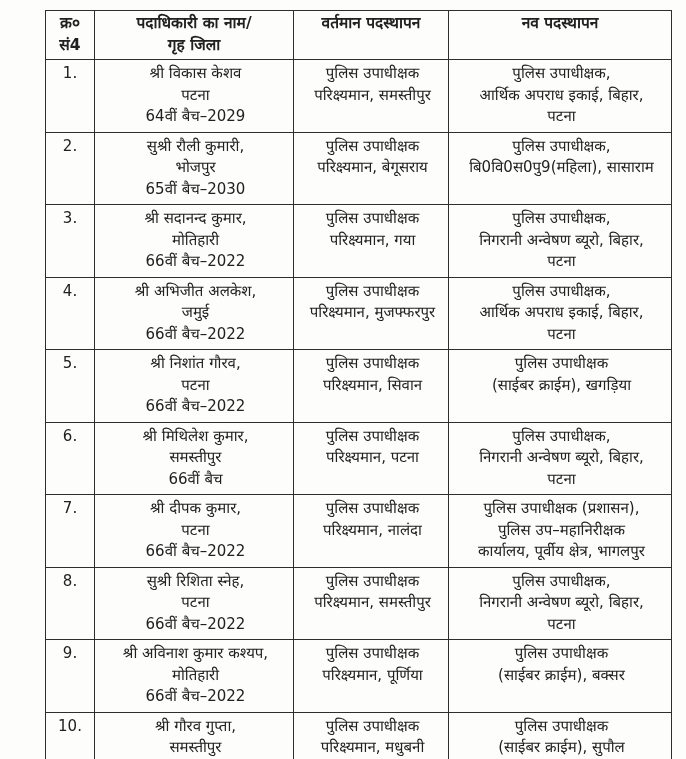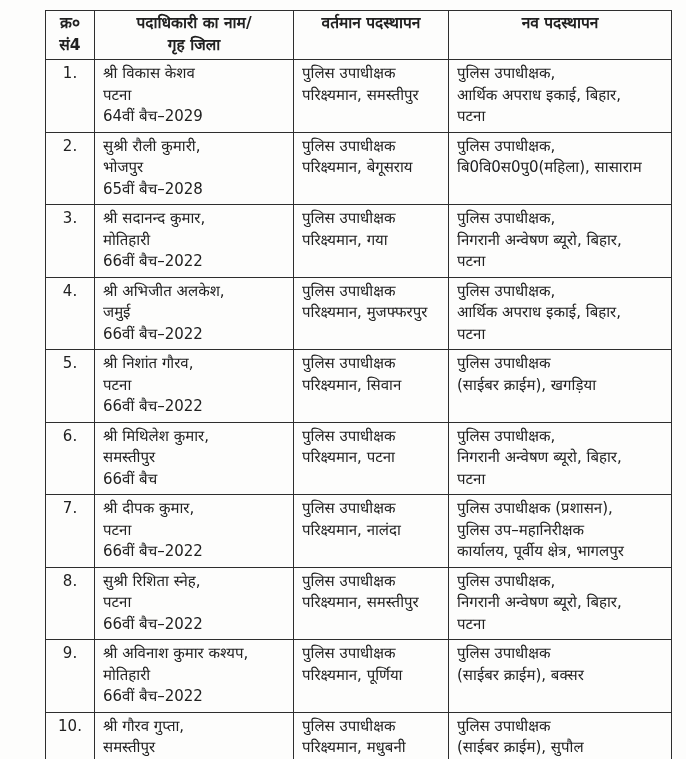--- a/index.html
+++ b/index.html
@@ -28,20 +28,21 @@
     border-collapse: collapse;
     table-layout: fixed;
     background: #fdfdfc;
   }
 
   th, td {
     border: 1.6px solid #2e2e2e;
     vertical-align: top;
     font-size: 15px;
     line-height: 21.5px;
+    text-align: center;
   }
 
   thead th {
     font-weight: bold;
     text-align: center;
     height: 47px;
     padding: 2px 4px 3px 4px;
     font-size: 15.5px;
   }
 
@@ -100,29 +101,29 @@
             <div class="line">आर्थिक अपराध इकाई, बिहार,</div>
             <div class="line">पटना</div>
           </td>
   </tr>
 
   <tr>
     <td class="c-sn">2.</td>
     <td class="c-name">
             <div class="line">सुश्री रौली कुमारी,</div>
             <div class="line">भोजपुर</div>
-            <div class="line">65वीं बैच–2028</div>
+            <div class="line">65वीं बैच–2030</div>
           </td>
     <td class="c-cur">
             <div class="line">पुलिस उपाधीक्षक</div>
             <div class="line">परिक्ष्यमान, बेगूसराय</div>
           </td>
     <td class="c-new">
             <div class="line">पुलिस उपाधीक्षक,</div>
-            <div class="line">बि0वि0स0पु0(महिला), सासाराम</div>
+            <div class="line">बि0वि0स0पु9(महिला), सासाराम</div>
           </td>
   </tr>
 
   <tr>
     <td class="c-sn">3.</td>
     <td class="c-name">
             <div class="line">श्री सदानन्द कुमार,</div>
             <div class="line">मोतिहारी</div>
             <div class="line">66वीं बैच–2022</div>
           </td>

